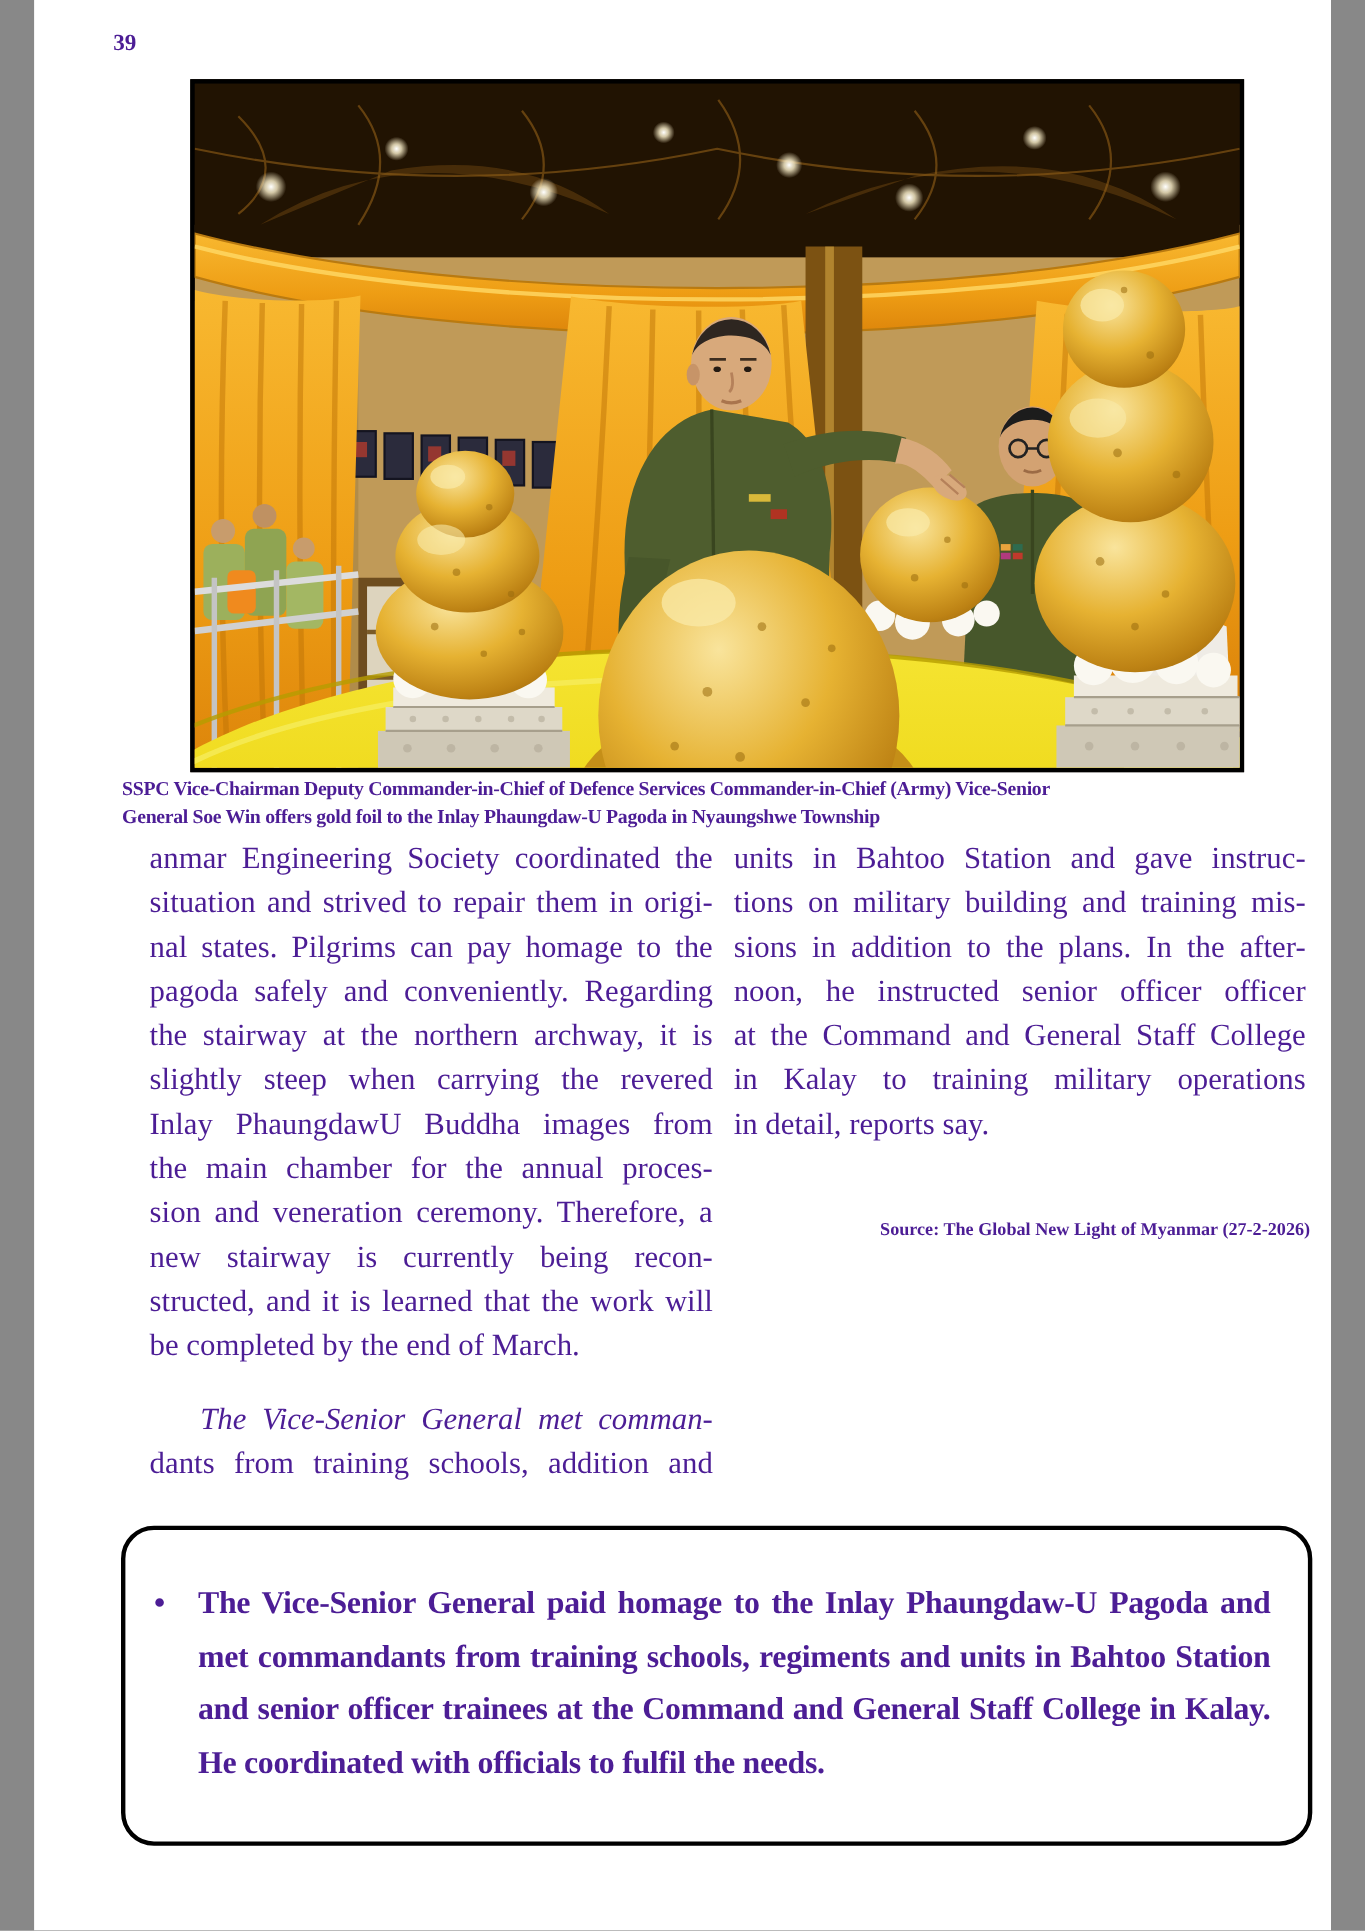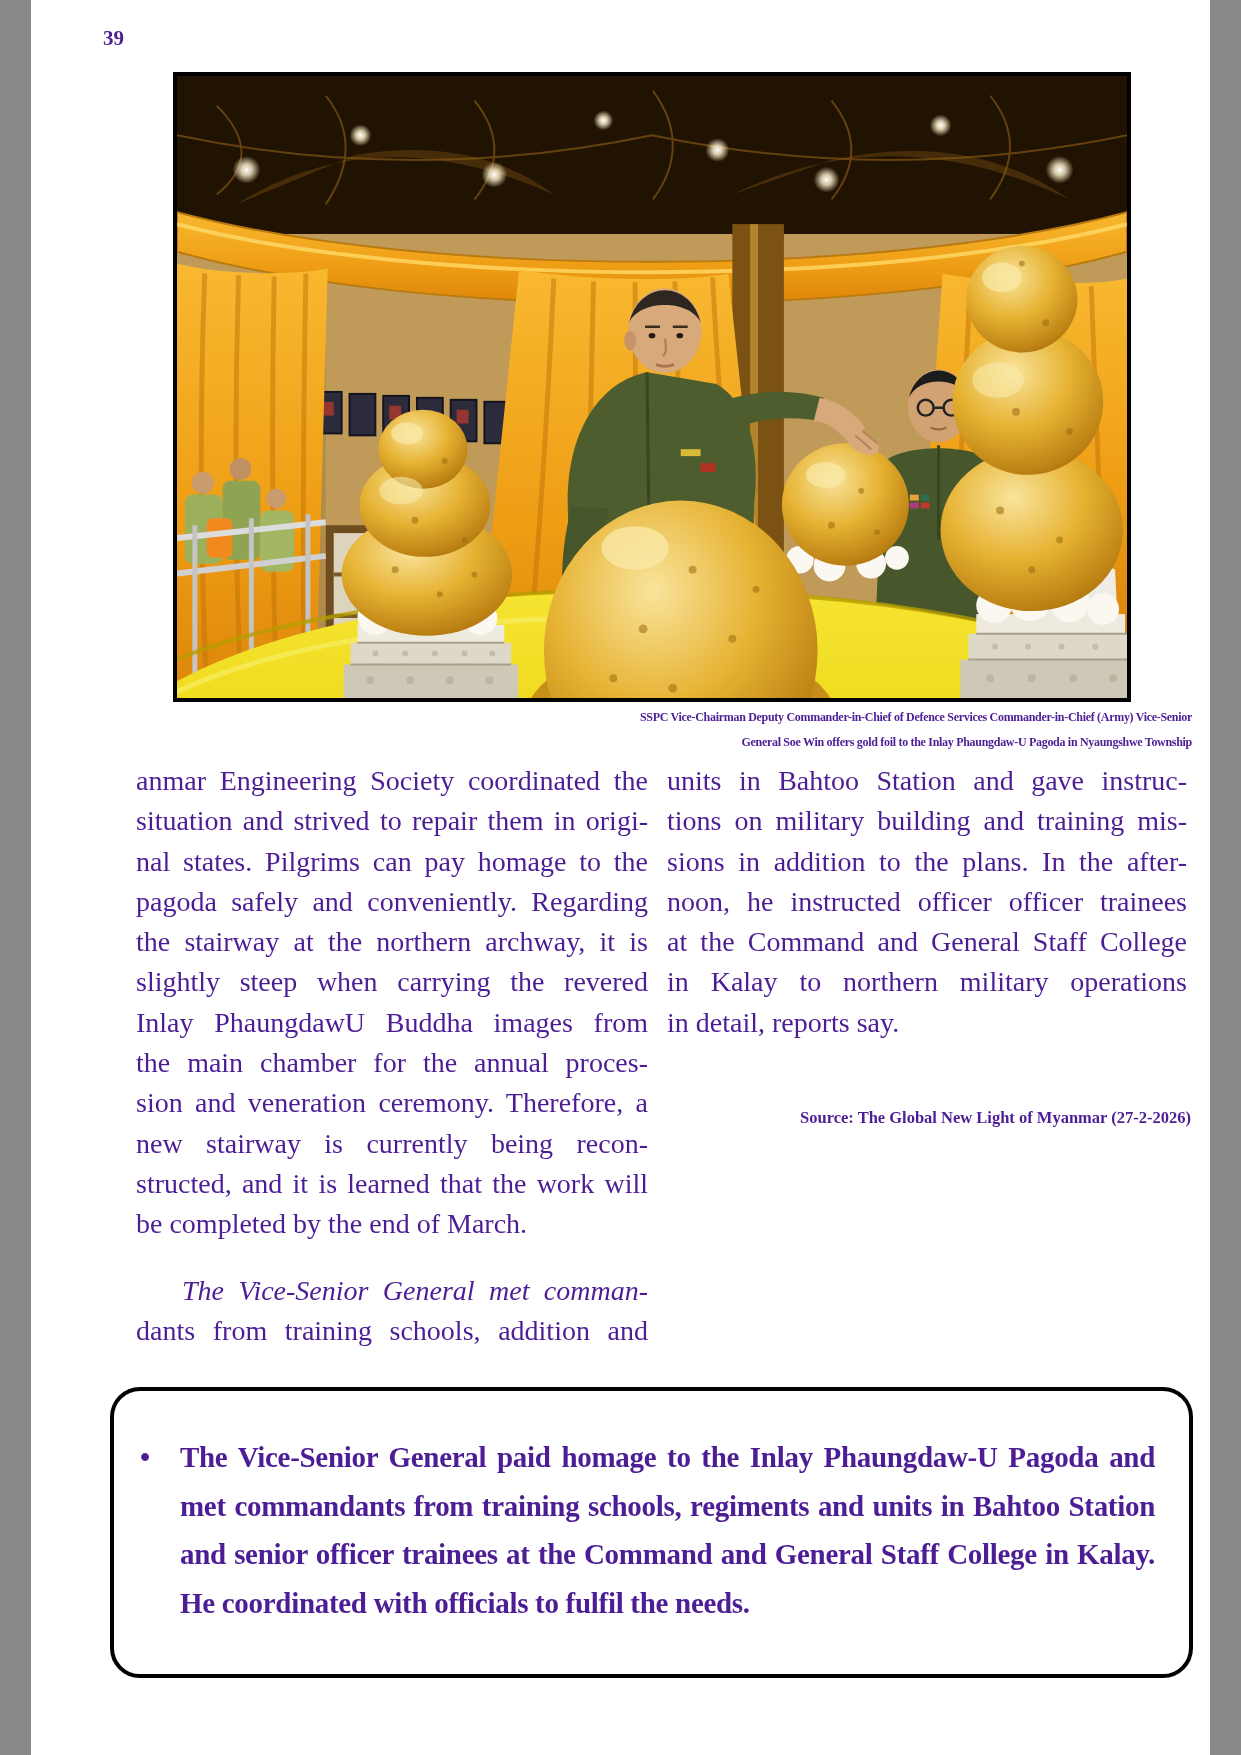--- a/index.html
+++ b/index.html
@@ -12,21 +12,21 @@
   .pageno { position:absolute; left:72px; top:26px; font-size:21px; font-weight:bold; }
 
   .photo-frame {
     position:absolute; left:142px; top:72px; width:958px; height:630px;
     border:4px solid #000; box-sizing:border-box; background:#1d1206;
   }
   .photo-frame svg { display:block; width:100%; height:100%; }
 
   .caption {
     position:absolute; left:80px; top:705px; width:1081px;
-    text-align:right; font-weight:bold; font-size:12px; line-height:25px;
+    text-align:left; font-weight:bold; font-size:18px; line-height:25px;
     letter-spacing:-0.3px;
   }
 
   .col { position:absolute; font-size:28px; line-height:40.3px; }
   .col-left  { left:105px;  top:761px; width:512px; }
   .col-right { left:636px; top:761px; width:520px; }
   .bl { text-align:justify; text-align-last:justify; }
   .bl.last { text-align:last; text-align-last:left; }
   .bl.indent { text-indent:46px; }
   .p2 { margin-top:26px;font-style:italic; }
@@ -377,23 +377,23 @@
     <div class="bl">structed, and it is learned that the work will</div>
     <div class="bl last">be completed by the end of March.</div>
     <div class="bl indent p2">The Vice-Senior General met comman-</div>
     <div class="bl">dants from training schools, addition and</div>
   </div>
 
   <div class="col col-right">
     <div class="bl">units in Bahtoo Station and gave instruc-</div>
     <div class="bl">tions on military building and training mis-</div>
     <div class="bl">sions in addition to the plans. In the after-</div>
-    <div class="bl">noon, he instructed officer officer trainees</div>
+    <div class="bl">noon, he instructed senior officer officer</div>
     <div class="bl">at the Command and General Staff College</div>
-    <div class="bl">in Kalay to northern military operations</div>
+    <div class="bl">in Kalay to training military operations</div>
     <div class="bl last">in detail, reports say.</div>
   </div>
 
   <div class="source">Source: The Global New Light of Myanmar (27-2-2026)</div>
 
   <div class="sumbox">
     <div class="sumrow">
       <div class="sumbullet">•</div>
       <div class="sumtext">
         <div class="bl">The Vice-Senior General paid homage to the Inlay Phaungdaw-U Pagoda and</div>

